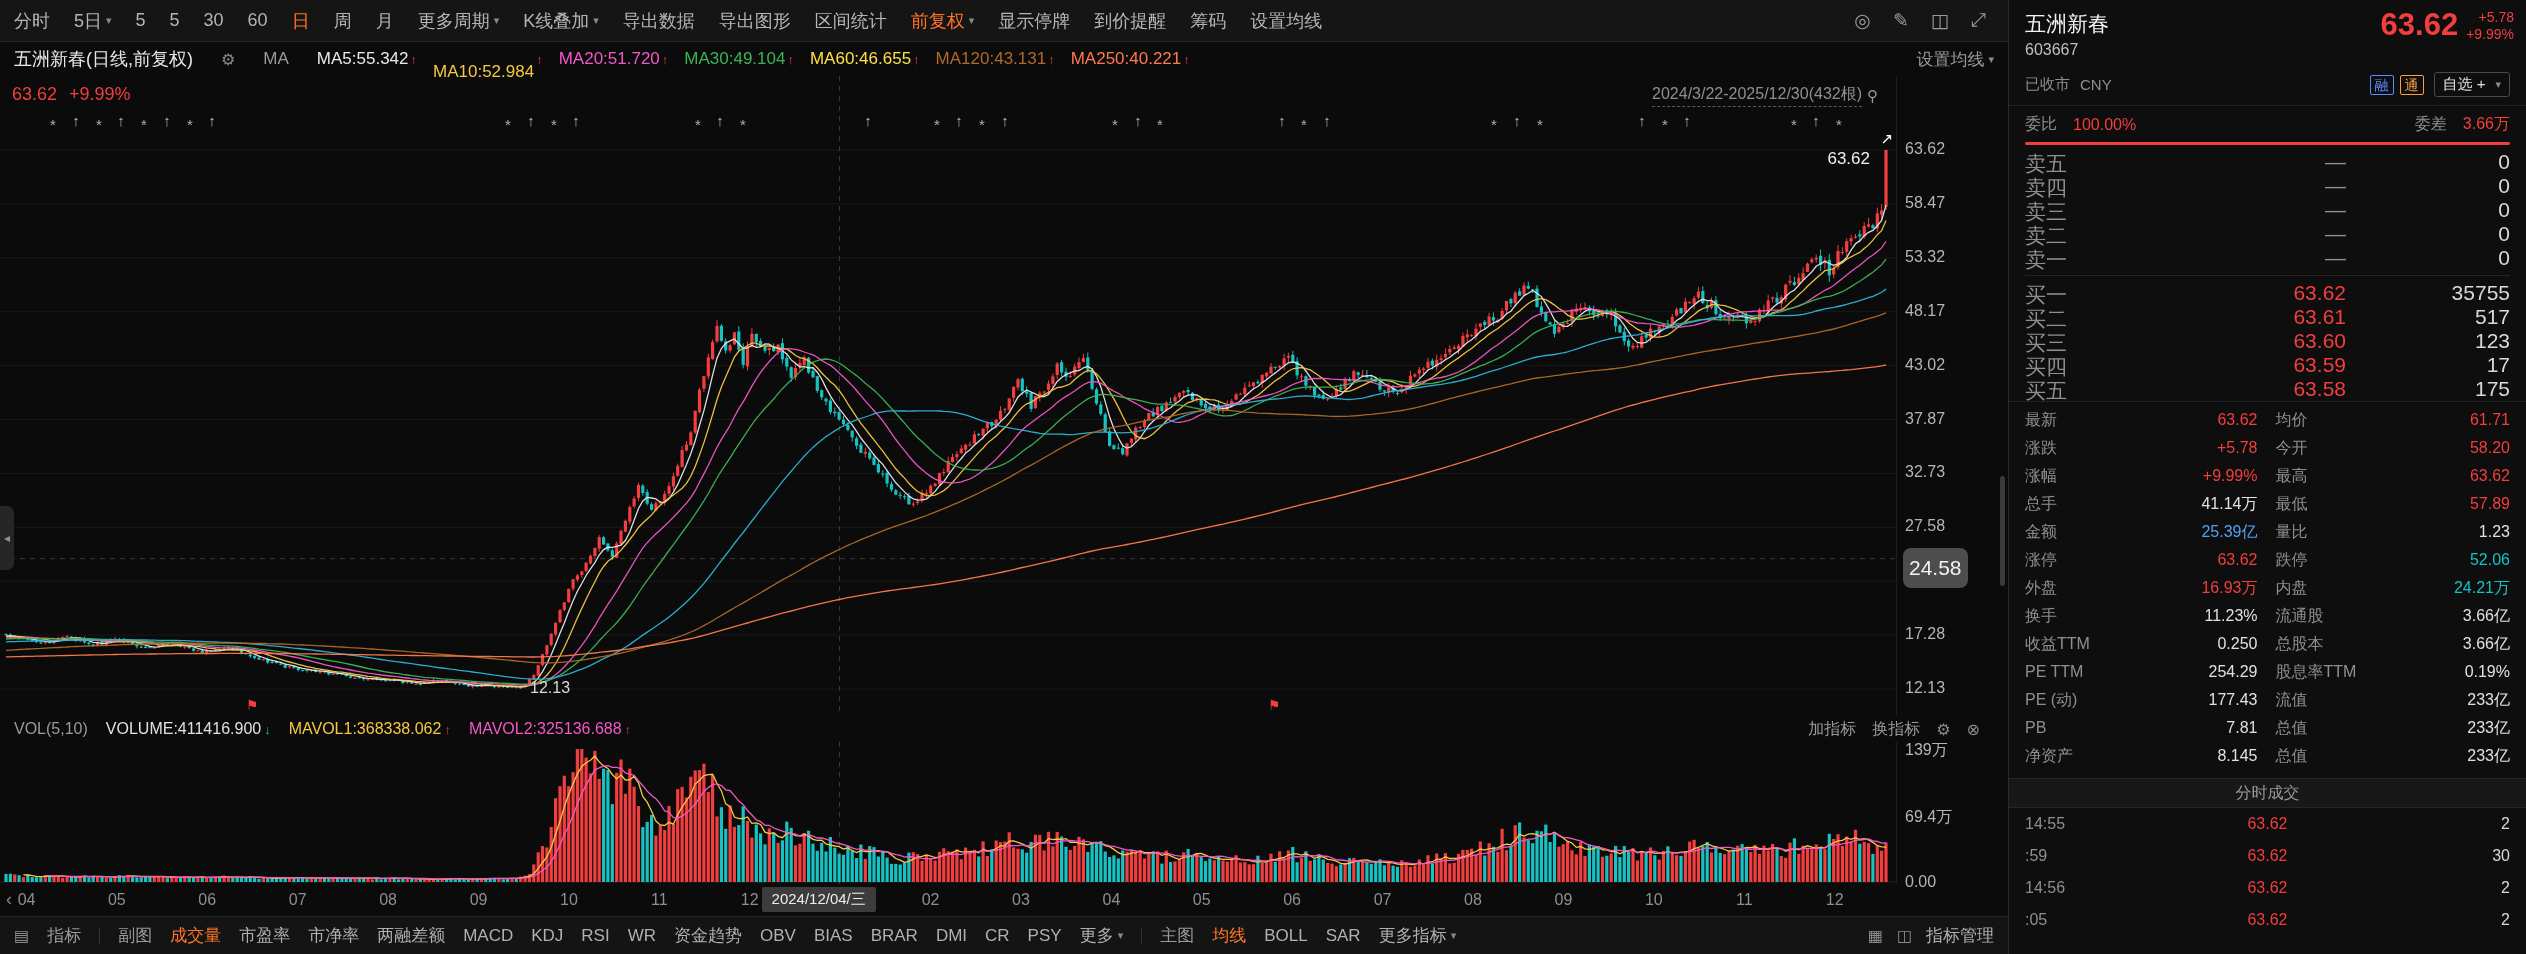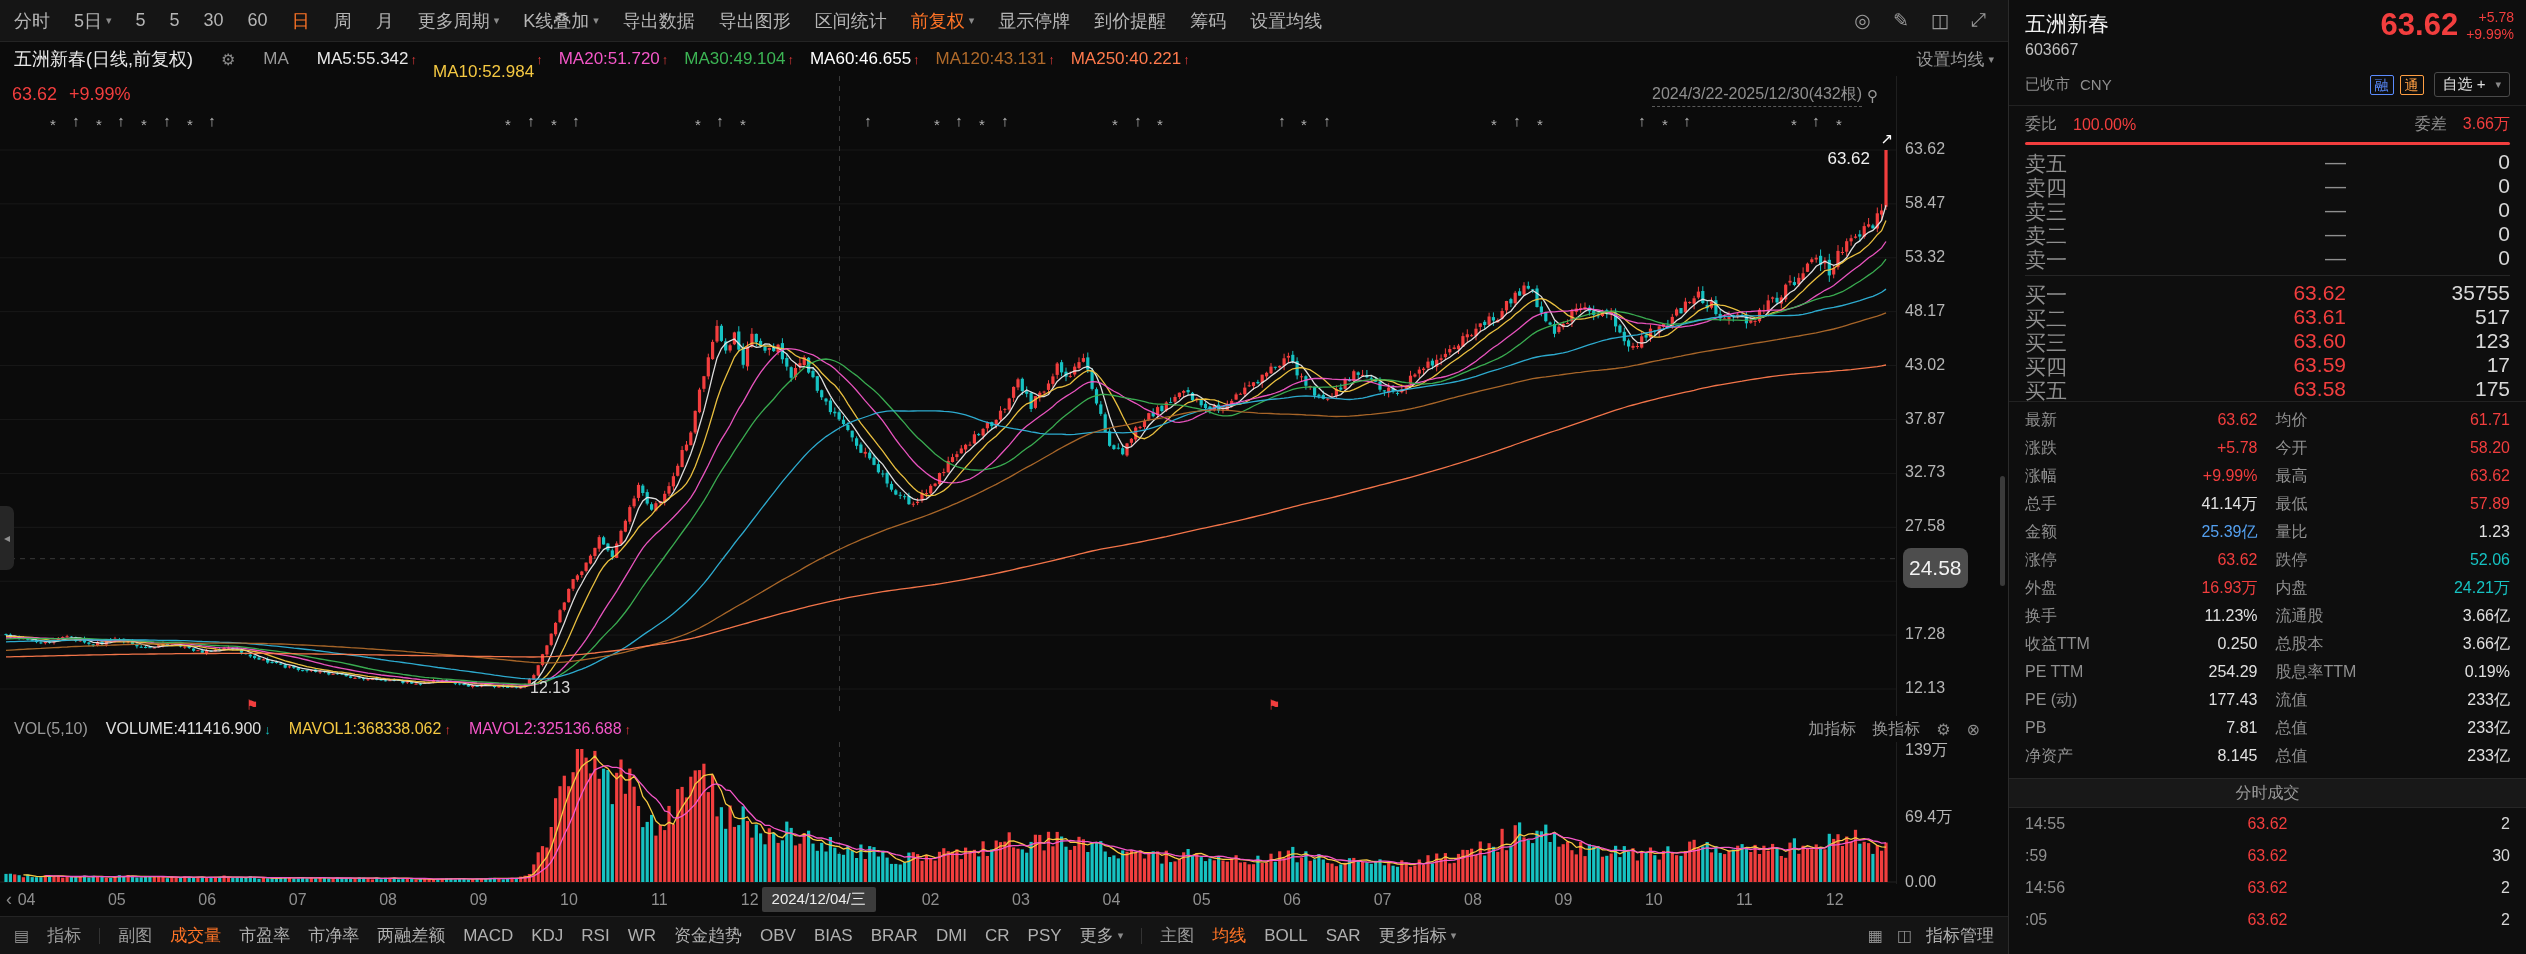--- a/index.html
+++ b/index.html
@@ -149,21 +149,21 @@
           </span>
           <span class="ma-item">
             <span style="color: rgb(244, 87, 200);">MA20:51.720</span>
             <span class="ma-arrow">↑</span>
           </span>
           <span class="ma-item">
             <span style="color: rgb(60, 180, 84);">MA30:49.104</span>
             <span class="ma-arrow">↑</span>
           </span>
           <span class="ma-item">
-            <span style="color: #ffffff;">MA60:46.655</span>
+            <span style="color: #fde047;">MA60:46.655</span>
             <span class="ma-arrow">↑</span>
           </span>
           <span class="ma-item">
             <span style="color: rgb(176, 106, 42);">MA120:43.131</span>
             <span class="ma-arrow">↑</span>
           </span>
           <span class="ma-item">
             <span style="color: rgb(255, 122, 77);">MA250:40.221</span>
             <span class="ma-arrow">↑</span>
           </span>

